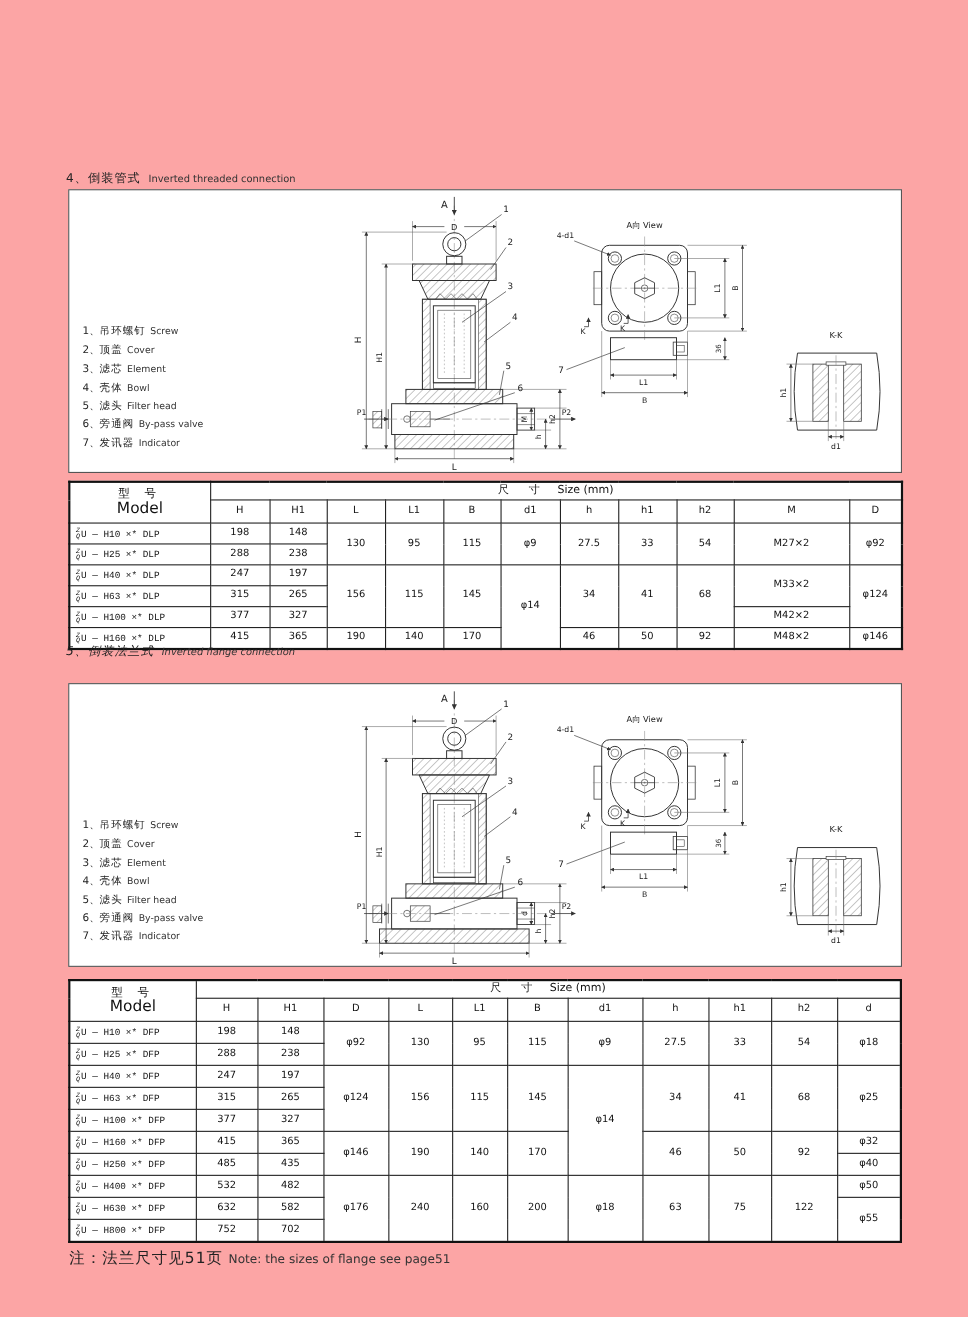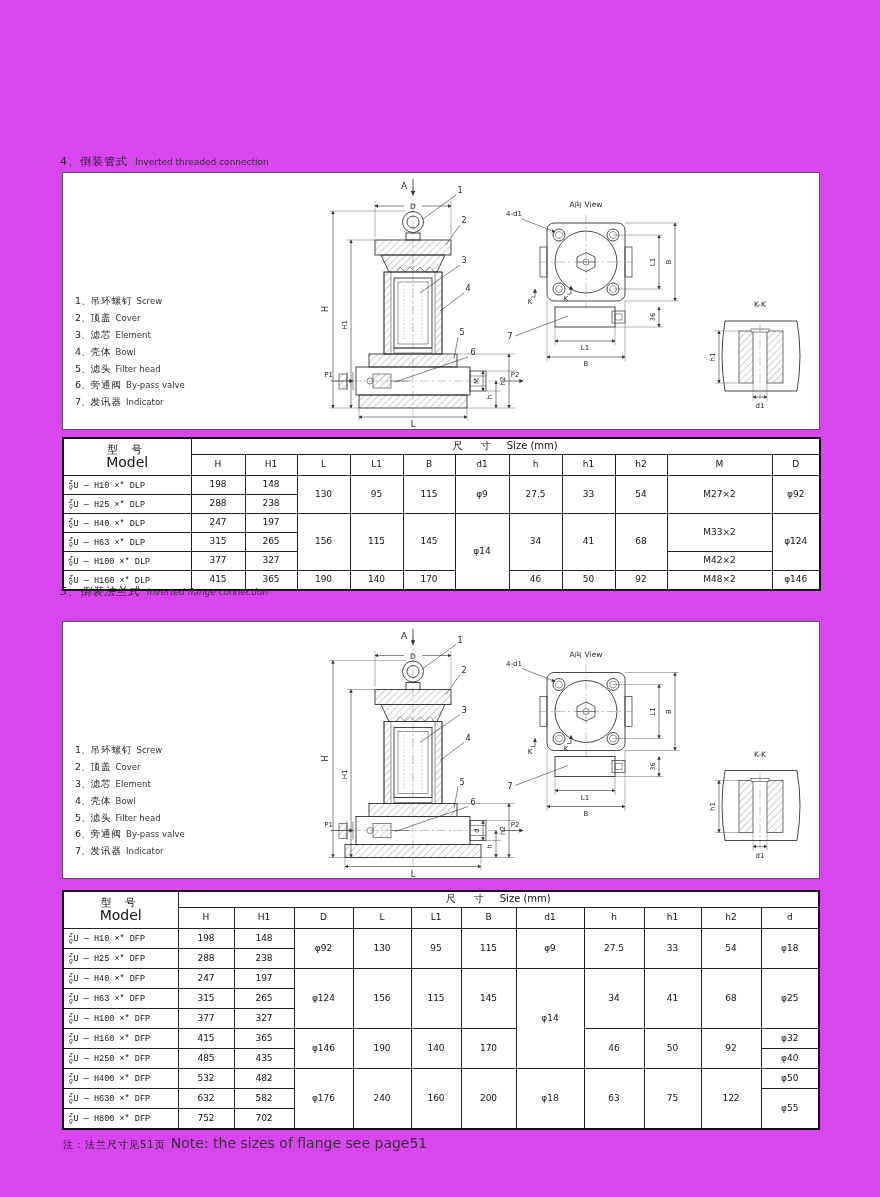--- a/index.html
+++ b/index.html
@@ -1,17 +1,17 @@
 <!DOCTYPE html>
 <html><head>
 <meta charset="utf-8">
 <style>
   html,body{margin:0;padding:0;background:#fff;}
   body{width:880px;height:1197px;position:relative;font-family:"DejaVu Sans","Liberation Sans",sans-serif;color:#1c1c1c;}
-  .page{position:absolute;inset:0;background:#d946ef;}
+  .page{position:absolute;inset:0;background:#fca5a5;}
   .sec-heading{position:absolute;white-space:nowrap;}
   .sec-heading .hz{font-size:11px;color:#222;letter-spacing:1px;}
   .sec-heading .he{font-size:9px;color:#333;margin-left:7px;}
   .draw-box{position:absolute;width:756px;height:256px;border:1px solid #555;background:#fff;}
   .drawing{position:absolute;left:0;top:0;}
   svg text{font-family:"DejaVu Sans","Liberation Sans",sans-serif;}
   .parts{position:absolute;left:12px;top:118px;margin:0;padding:0;list-style:none;z-index:2;}
   .parts li{height:16.9px;line-height:16.9px;white-space:nowrap;}
   .parts .pn{font-size:9.5px;color:#222;}
   .parts .pzh{font-size:9.5px;color:#222;letter-spacing:1px;}
@@ -23,22 +23,22 @@
   .dim-table tr.hr2 th{height:20px;}
   .dim-table tbody td{height:18px;}
   #table5 tbody td{height:19px;}
   th.mh .zh{font-size:10.5px;letter-spacing:5px;display:block;}
   th.mh .en{font-size:14px;display:block;}
   th.sh .zh{font-size:10px;letter-spacing:4px;margin-right:12px;}
   th.sh .en{font-size:10px;}
   td.model{text-align:left;padding-left:5px;font-size:8.5px;white-space:nowrap;font-family:Liberation Mono, monospace;}
   td.model .stk{display:inline-flex;flex-direction:column;vertical-align:middle;font-size:6px;line-height:5.5px;margin-right:1px;text-align:center;}
   .note{position:absolute;white-space:nowrap;}
-  .note .nzh{font-size:10px;color:#222;letter-spacing:1px;}
-  .note .nen{font-size:14px;color:#333;margin-left:5px;}
+  .note .nzh{font-size:14px;color:#222;letter-spacing:1px;}
+  .note .nen{font-size:11px;color:#333;margin-left:5px;}
   #h4{left:60px;top:150px;} #box4{left:62px;top:172px;} #table4{left:62px;top:437px;}
   #h5{left:60px;top:580px;font-style:italic;} #box5{left:62px;top:621px;} #table5{left:62px;top:890px;}
   #note{left:63px;top:1133px;}
 </style>
 </head>
 <body>
 
 <div class="page">
 
   <div class="sec-heading" id="h4">

